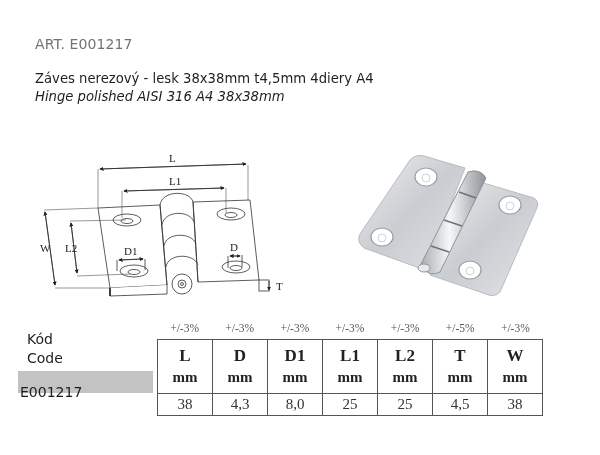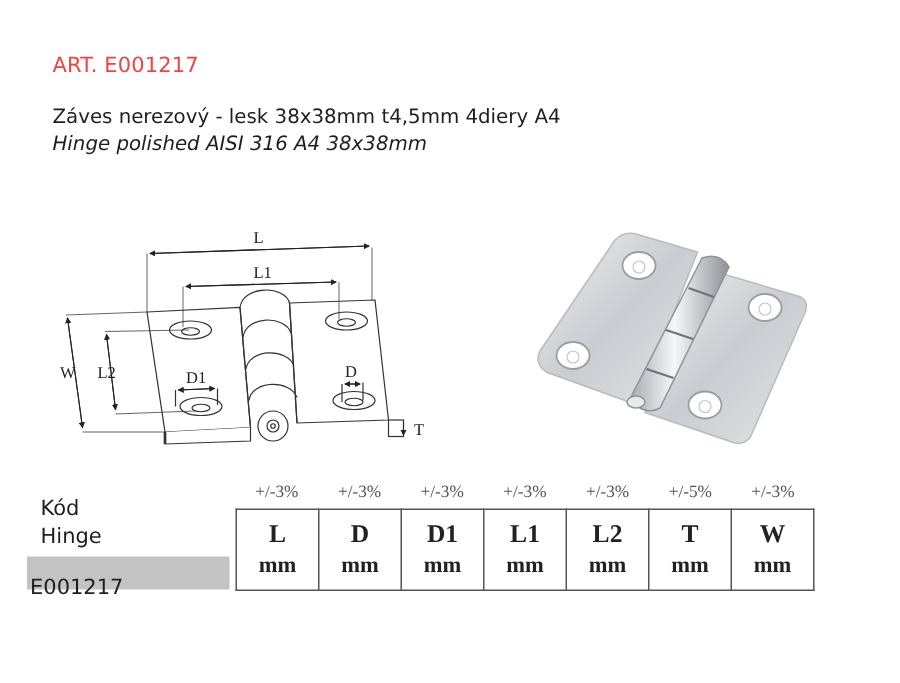--- a/index.html
+++ b/index.html
@@ -1,17 +1,17 @@
 <!DOCTYPE html>
 <html><head>
 <meta charset="utf-8">
 <style>
   html, body { margin:0; padding:0; background:#ffffff; }
   body { width:600px; height:455px; position:relative; overflow:hidden; font-family:"DejaVu Sans","Liberation Sans",sans-serif; color:#222; }
-  .art { position:absolute; left:35px; top:36px; font-size:14px; letter-spacing:0.1px; color:#ef4444; }
+  .art { position:absolute; left:35px; top:36px; font-size:14px; letter-spacing:0.1px; color:#737373; }
   .desc { position:absolute; left:35px; font-size:13.2px; color:#1e1e1e; white-space:nowrap; }
   .desc1 { top:71px; }
   .desc2 { top:89px;font-style:italic; }
   .drawing { position:absolute; left:30px; top:140px; width:270px; height:170px; }
   .photo { position:absolute; left:340px; top:120px; width:220px; height:180px; }
   .kod { position:absolute; left:27px; top:330px; font-size:14px; color:#1e1e1e; line-height:19px; }
   .graybar { position:absolute; left:18px; top:371px; width:135px; height:22px; background:#c3c3c3; }
   .code-val { position:absolute; left:20px; top:384px; font-size:14px; color:#1e1e1e; }
   .tol-row { position:absolute; left:157px; top:322px; width:386px; display:flex; }
   .tol { width:55.14px; text-align:center; font-family:"Liberation Serif","DejaVu Serif",serif; font-size:11.5px; color:#555; }
@@ -136,21 +136,21 @@
   <g fill="#ffffff" stroke="#c3c6c9" stroke-width="0.8">
     <circle cx="86" cy="58" r="4"></circle>
     <circle cx="170" cy="86" r="4"></circle>
     <circle cx="42" cy="118" r="4"></circle>
     <circle cx="130" cy="151" r="4"></circle>
   </g>
 </svg>
 
 <div class="kod">
   <div>Kód</div>
-  <div>Hinge</div>
+  <div>Code</div>
 </div>
 <div class="graybar"></div>
 <div class="code-val">E001217</div>
 
 <div class="tol-row">
   <div class="tol">+/-3%</div>
   <div class="tol">+/-3%</div>
   <div class="tol">+/-3%</div>
   <div class="tol">+/-3%</div>
   <div class="tol">+/-3%</div>
@@ -183,14 +183,23 @@
         </th>
     <th>
           <span class="sym">T</span>
           <span class="unit">mm</span>
         </th>
     <th>
           <span class="sym">W</span>
           <span class="unit">mm</span>
         </th>
   </tr>
+  <tr>
+    <td>38</td>
+    <td>4,3</td>
+    <td>8,0</td>
+    <td>25</td>
+    <td>25</td>
+    <td>4,5</td>
+    <td>38</td>
+  </tr>
 </tbody>
   </table>
 
 </body></html>

